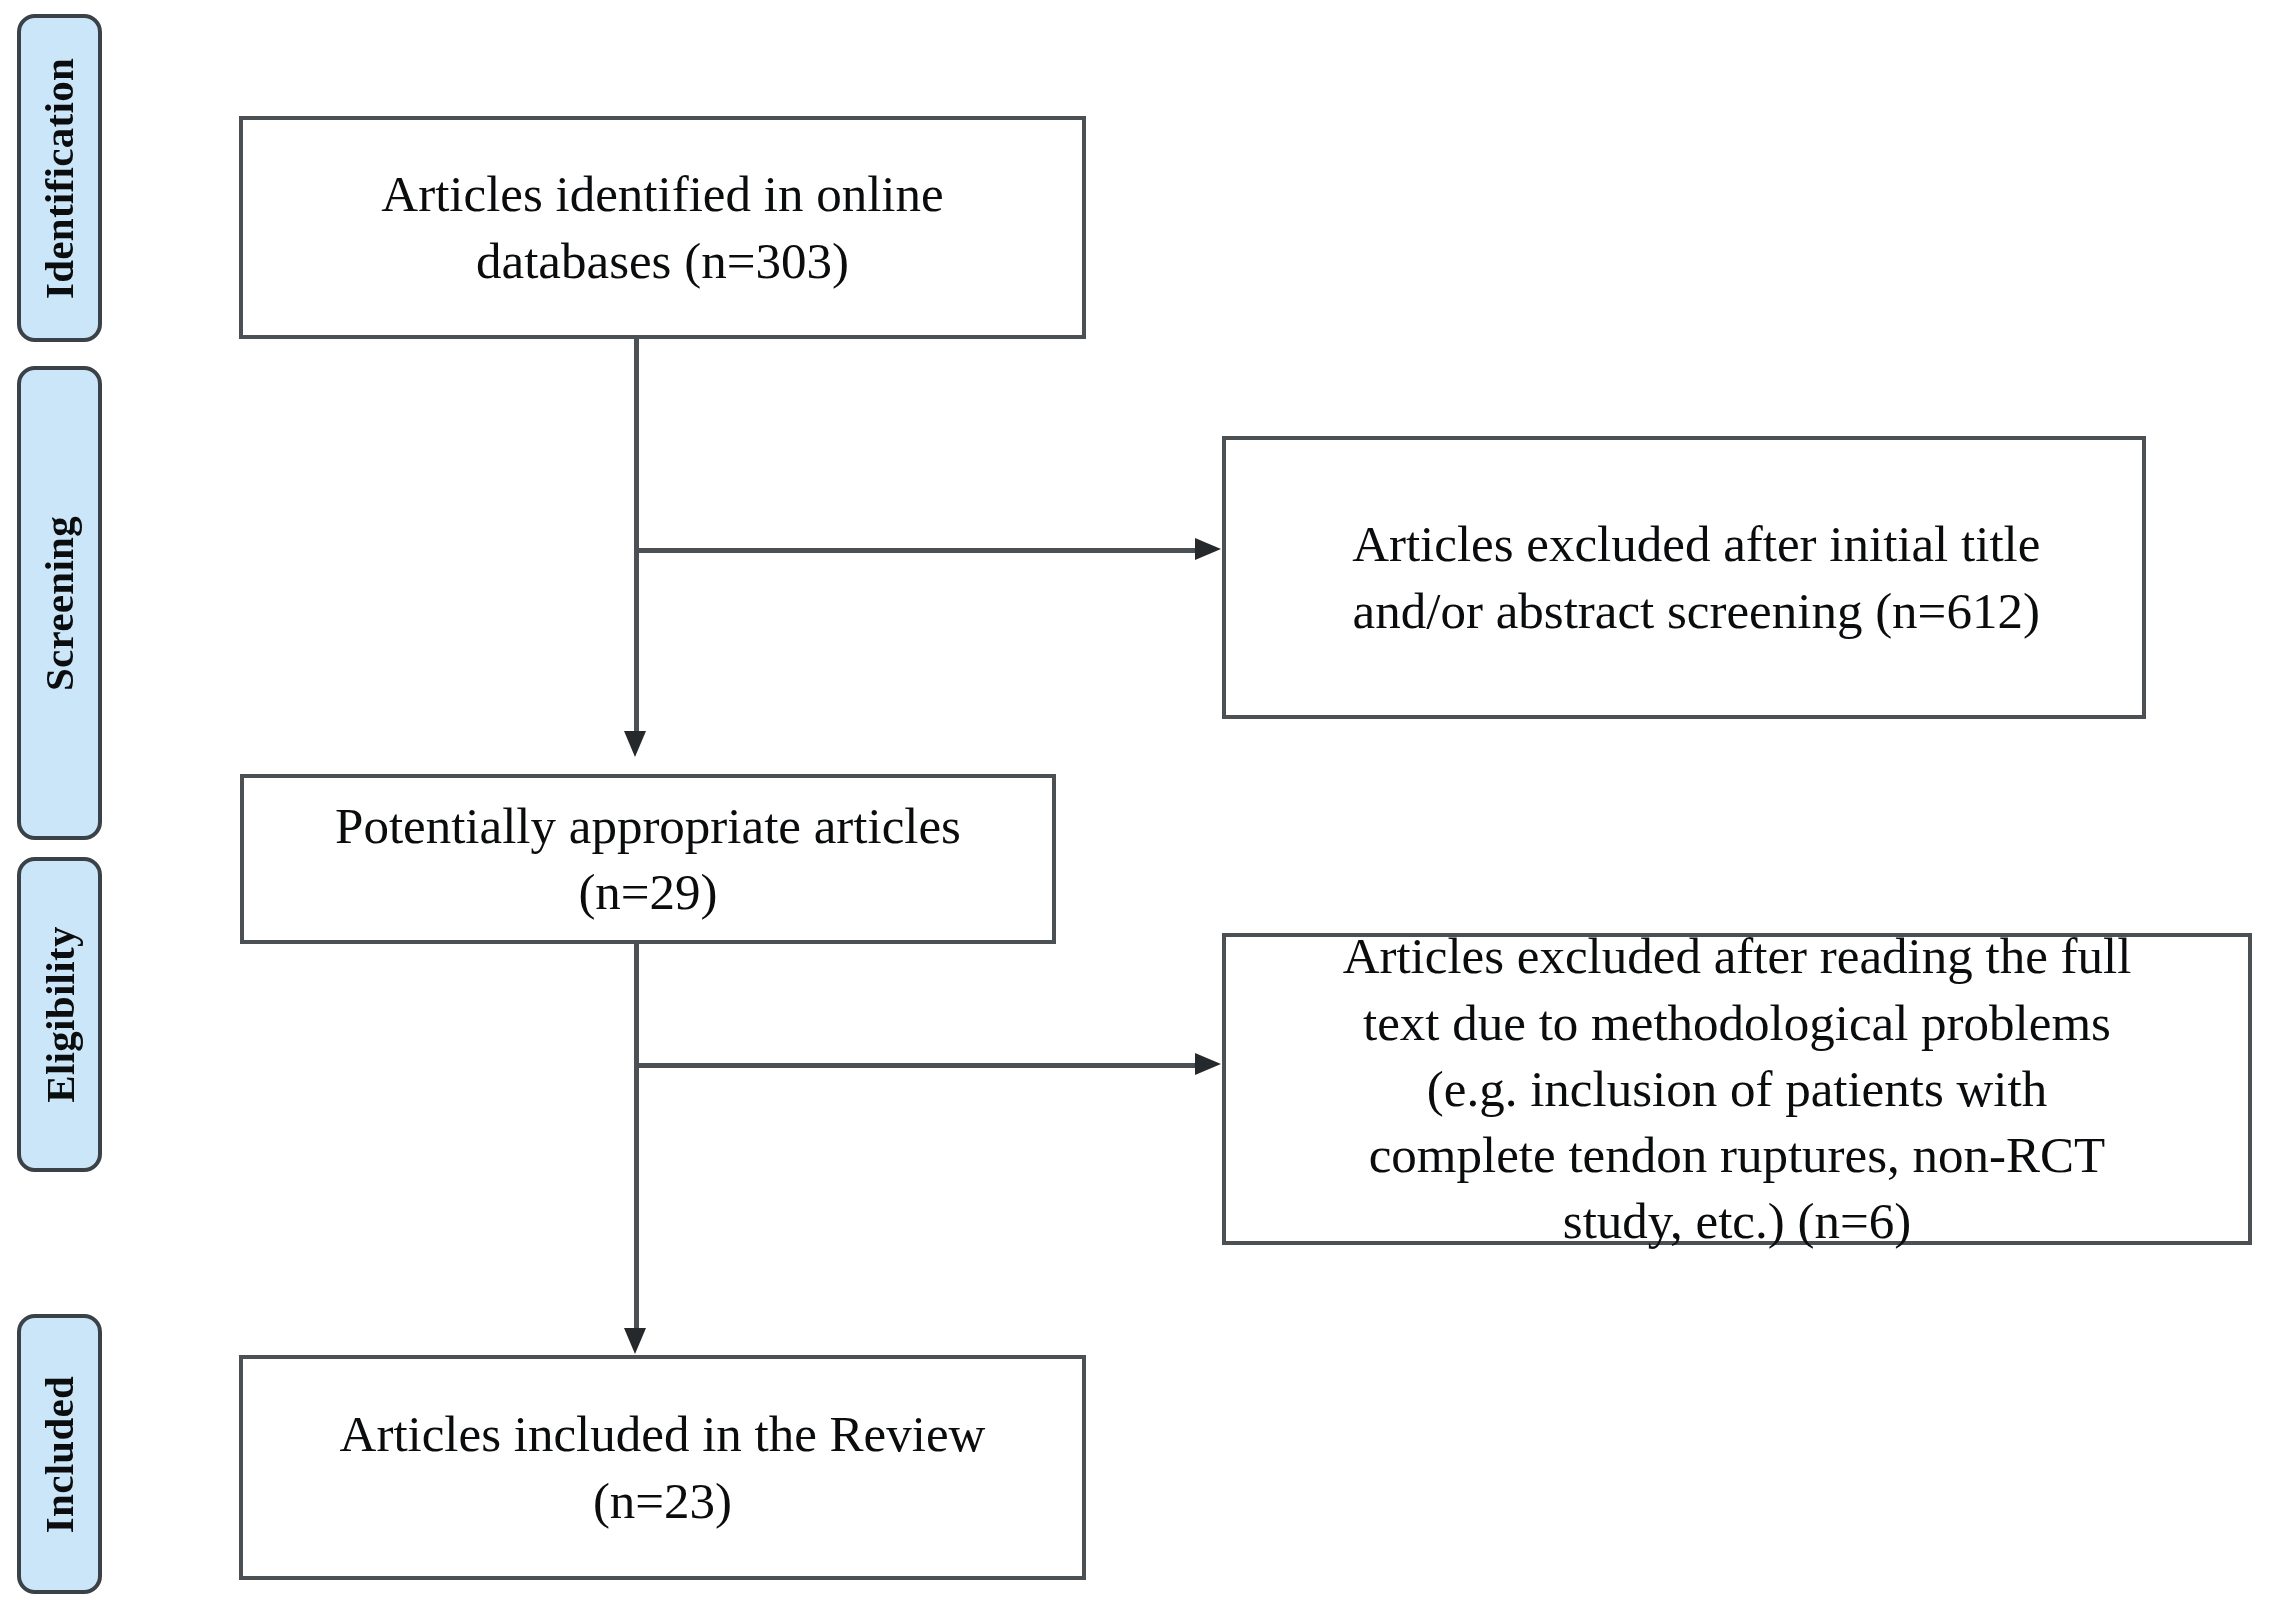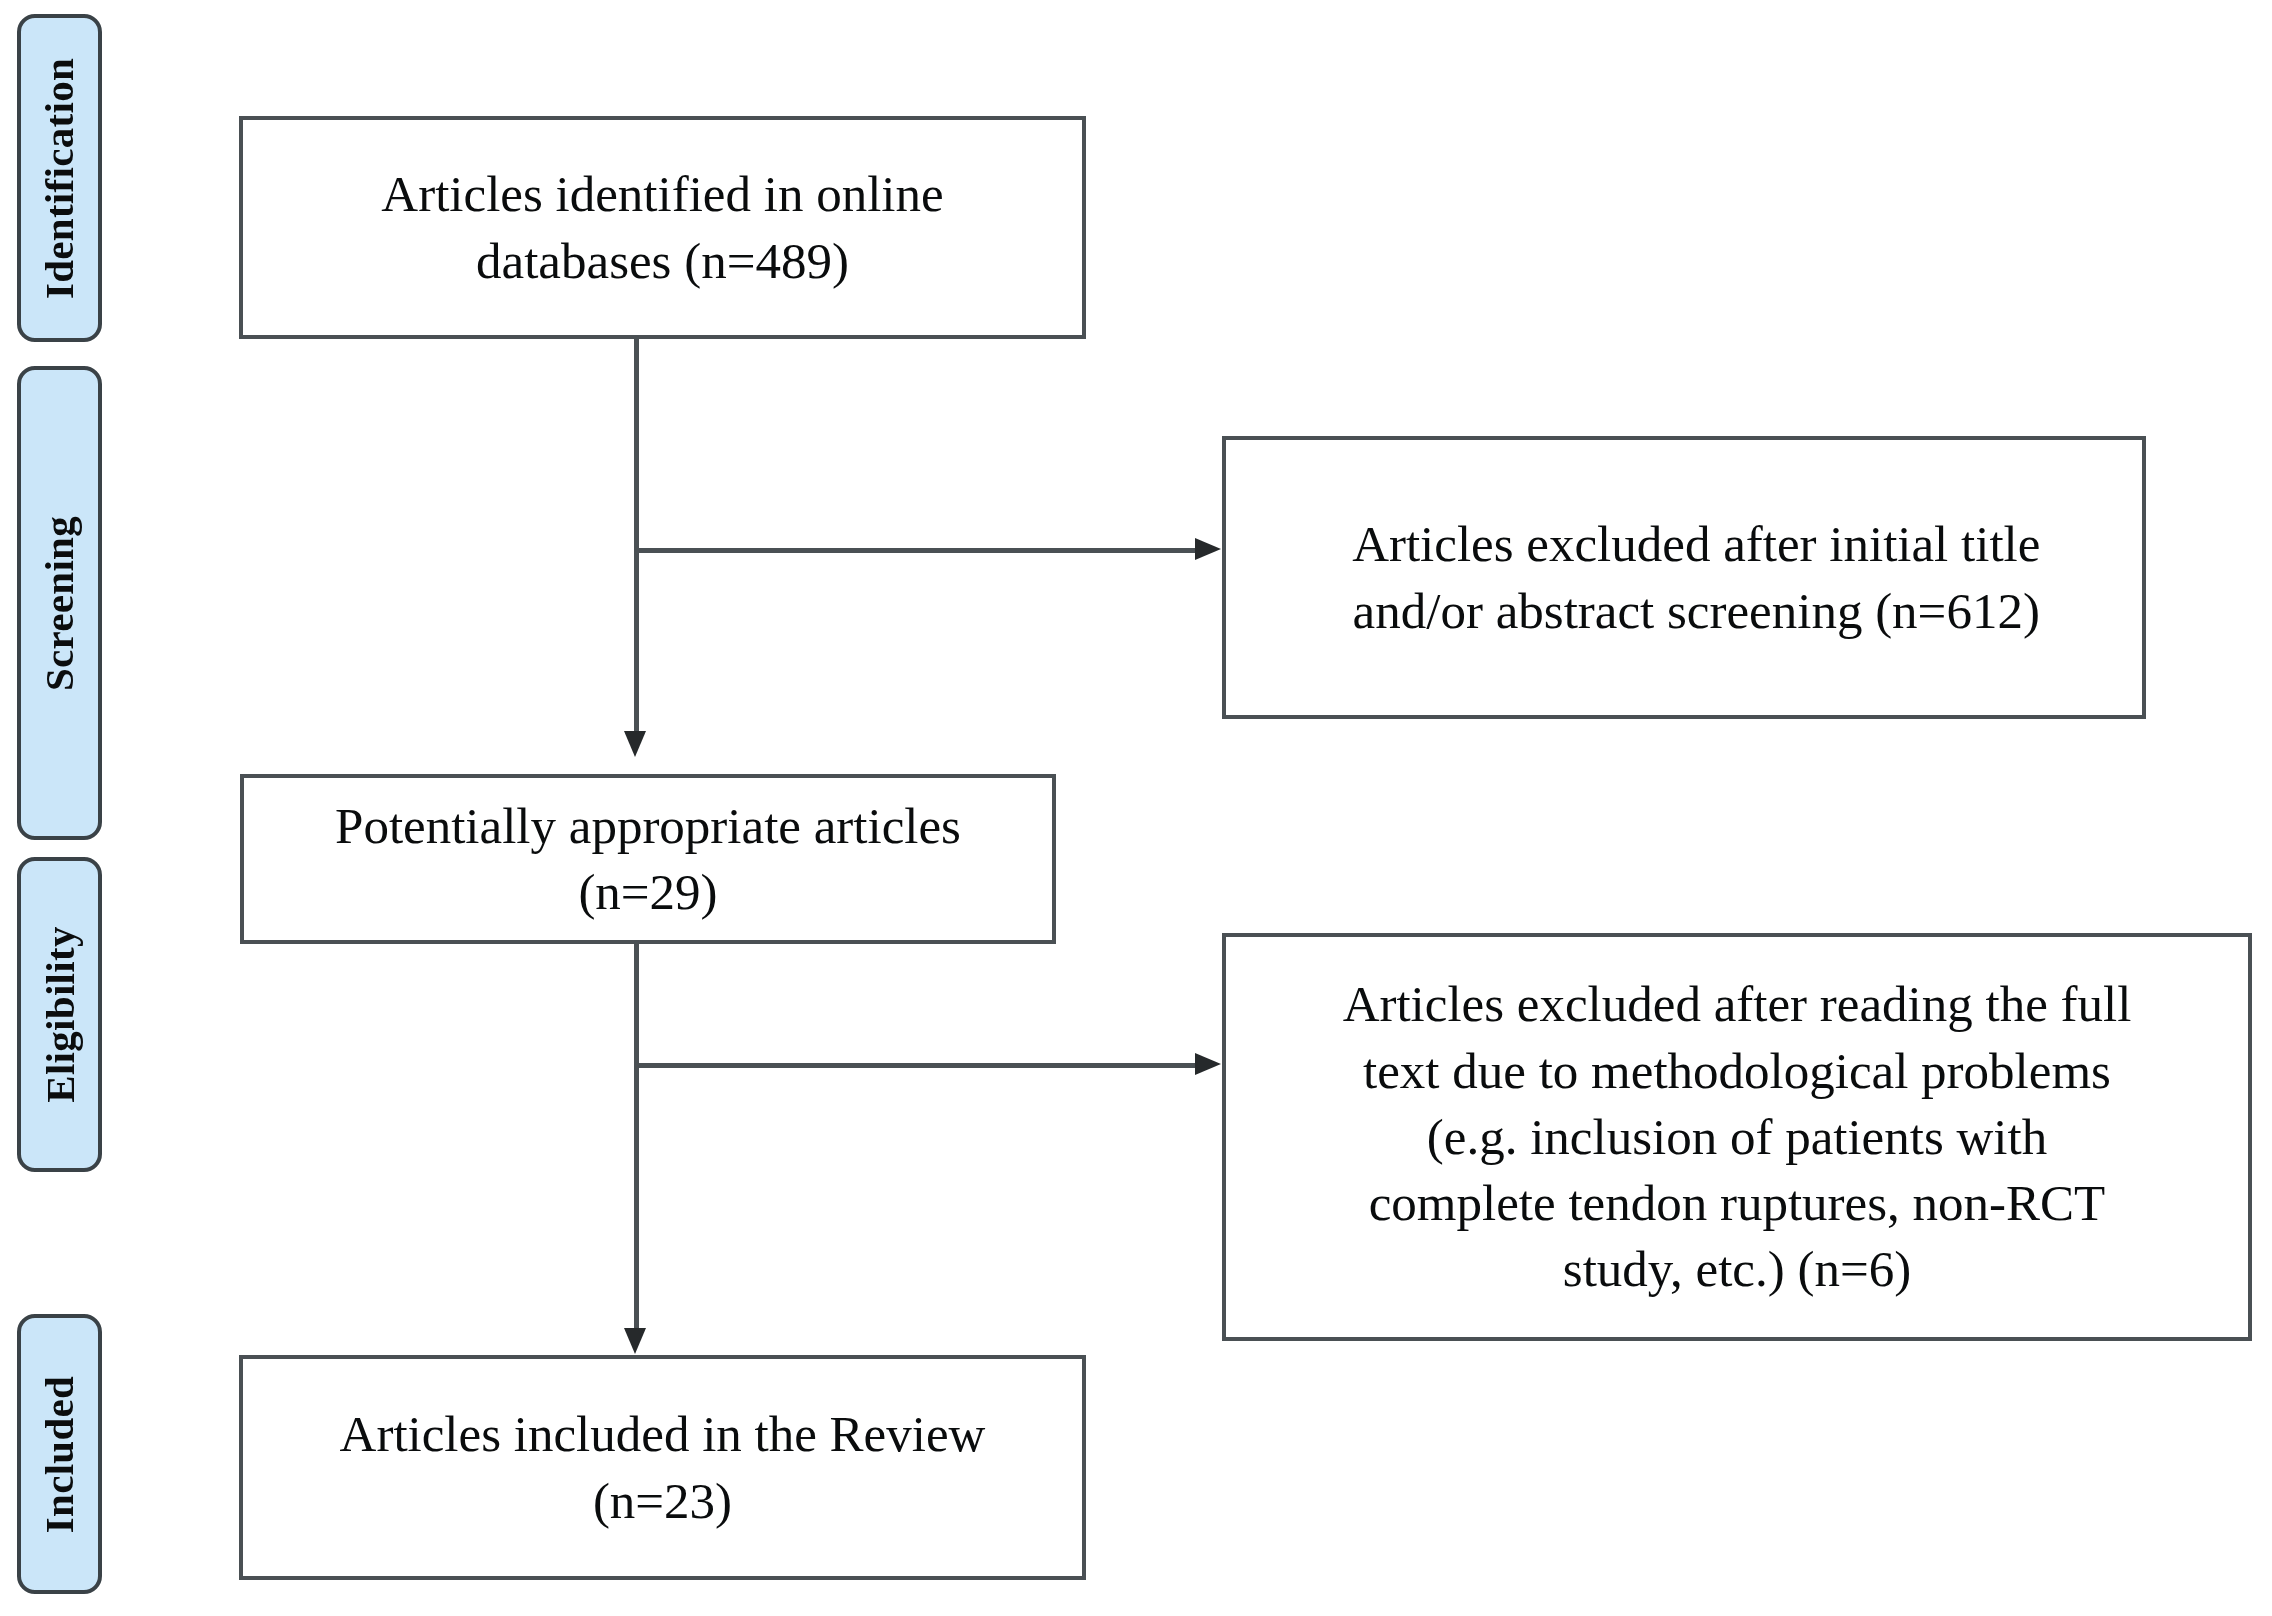--- a/index.html
+++ b/index.html
@@ -114,34 +114,34 @@
   <div class="arrow-right" style="left:1195px; top:538px;"></div>
 
   <div class="conn-v" style="left:634px; top:929px; height:401px;"></div>
   <div class="arrow-down" style="left:624px; top:1328px;"></div>
 
   <div class="conn-h" style="left:634px; top:1063px; width:561px;"></div>
   <div class="arrow-right" style="left:1195px; top:1053px;"></div>
 
   <div class="flow-box" style="left:239px; top:116px; width:847px; height:223px;">
     <span class="box-text">Articles identified in online
-databases (n=489)</span>
+databases (n=303)</span>
   </div>
 
   <div class="flow-box" style="left:1222px; top:436px; width:924px; height:283px;padding-left:48px;">
     <span class="box-text">Articles excluded after initial title
 and/or abstract screening (n=612)</span>
   </div>
 
   <div class="flow-box" style="left:240px; top:758px; width:816px; height:170px;margin-top:16px;">
     <span class="box-text">Potentially appropriate articles
 (n=29)</span>
   </div>
 
-  <div class="flow-box" style="left:1222px; top:933px; width:1030px; height:408px;">
+  <div class="flow-box" style="left:1222px; top:933px; width:1030px; height:312px;">
     <span class="box-text">Articles excluded after reading the full
 text due to methodological problems
 (e.g. inclusion of patients with
 complete tendon ruptures, non-RCT
 study, etc.) (n=6)</span>
   </div>
 
   <div class="flow-box" style="left:239px; top:1355px; width:847px; height:225px;">
     <span class="box-text">Articles included in the Review
 (n=23)</span>

